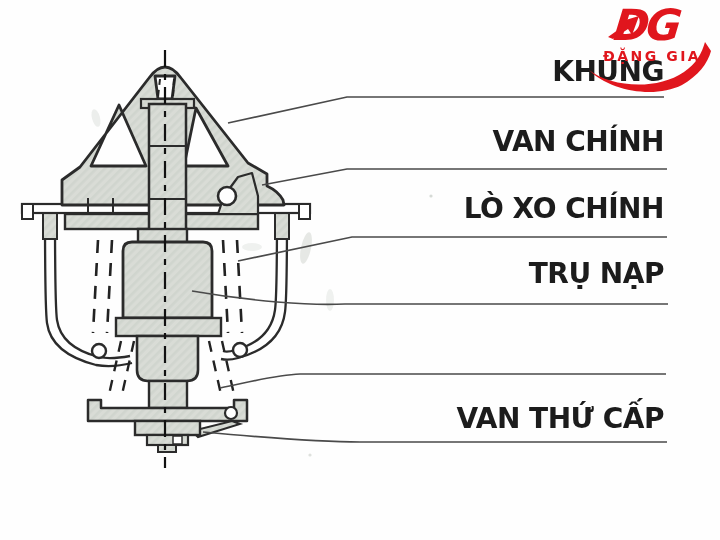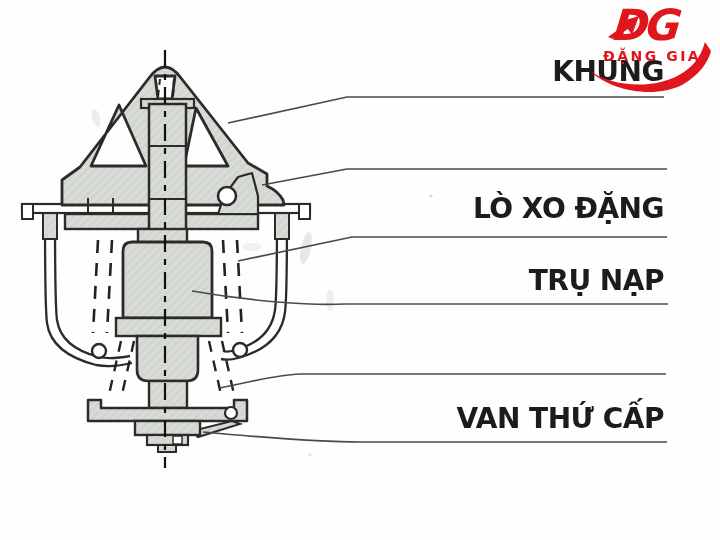--- a/index.html
+++ b/index.html
@@ -9,21 +9,21 @@
   }
   .diagram-svg{position:absolute;left:0;top:0;z-index:1;}
   .part-label{
     position:absolute;right:56px;z-index:2;
     font-weight:bold;font-size:28px;line-height:36px;height:36px;
     letter-spacing:-0.5px;color:#1c1c1c;white-space:nowrap;
   }
   .lbl-khung{top:54px;}
   .lbl-vanchinh{top:124px;}
   .lbl-loxochinh{top:191px;}
-  .lbl-trunap{top:256px;margin-top:7px;}
+  .lbl-trunap{top:256px;}
   .lbl-loxothucap{top:330px;}
   .lbl-vanthucap{top:401px;margin-left:24px;}
   .logo{position:absolute;left:586px;top:0;width:134px;height:104px;z-index:3;}
   .logo-art{position:absolute;left:0;top:0;}
   .logo-dg{
     position:absolute;left:28px;top:2px;z-index:2;
     font-weight:bold;font-style:italic;font-size:43px;line-height:46px;
     letter-spacing:-3px;color:#e0161d;transform:skewX(-6deg);
   }
   .logo-name{
@@ -137,21 +137,22 @@
       <path d="M 228 123 L 347 97  L 664 97"></path>
       <path d="M 262 185 L 347 169 L 667 169"></path>
       <path d="M 238 261 L 352 237 L 667 237"></path>
       <path d="M 192 291 C 250 301 310 306 345 304 L 668 304"></path>
       <path d="M 220 388 C 250 382 275 375 300 374 L 666 374"></path>
       <path d="M 203 432 C 258 437 320 442 360 442 L 667 442"></path>
     </g>
   </svg>
 
   <div class="part-label lbl-khung">KHUNG</div>
-  <div class="part-label lbl-loxochinh">LÒ XO ĐẶNG</div>
+  <div class="part-label lbl-vanchinh">VAN CHÍNH</div>
+  <div class="part-label lbl-loxochinh">LÒ XO CHÍNH</div>
   <div class="part-label lbl-trunap">TRỤ NẠP</div>
   <div class="part-label lbl-vanthucap">VAN THỨ CẤP</div>
 
   <div class="logo">
     <svg class="logo-art" width="134" height="104" viewBox="0 0 134 104">
 
       <path d="M 3 70 C 25 87 70 91 98 72 C 110 64 116 53 119 42 L 125 51 C 122 63 112 76 96 85 C 68 99 24 91 3 70 Z" fill="#e0161d"></path>
 
       <path d="M 22 37 L 36 27 L 33 22 L 53 16 L 46 35 L 42 29 L 27 39 Z" fill="#e0161d"></path>
     </svg>

